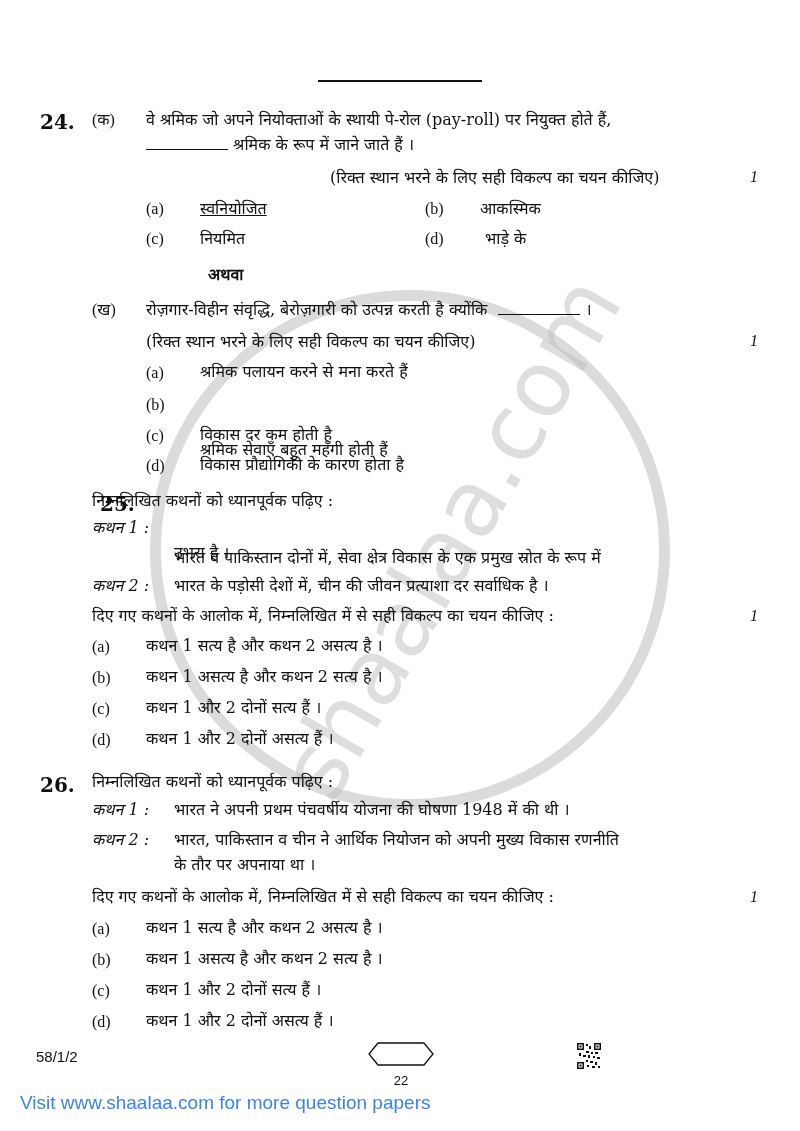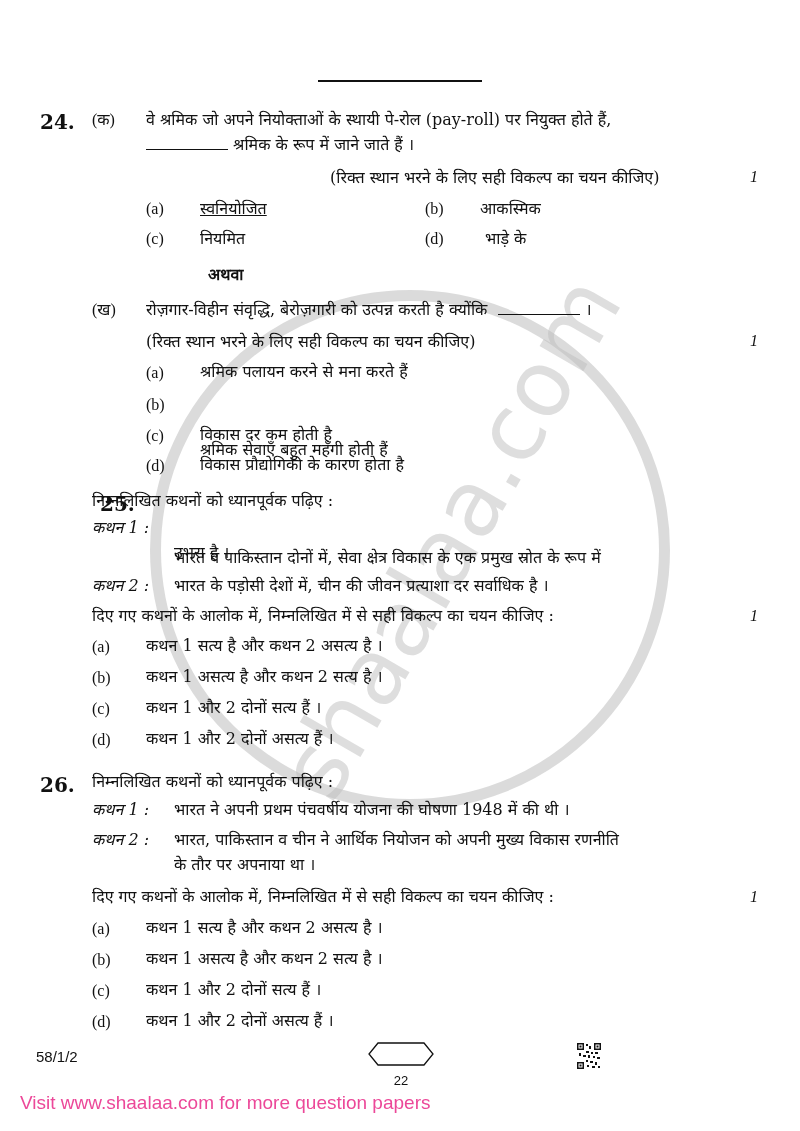--- a/index.html
+++ b/index.html
@@ -34,21 +34,21 @@
   .footer-code { font-family: "Liberation Sans", sans-serif; font-size: 15px; }
   .page-badge {
     position: absolute; left: 368px; top: 1042px; width: 66px; height: 24px;
   }
   .page-badge svg { position: absolute; left: 0; top: 0; }
   .page-badge span {
     position: absolute; left: 0; top: 3px; width: 66px; text-align: center;
     font-family: "Liberation Sans", sans-serif; font-size: 13px; margin-top: 28px;
   }
   .qr { position: absolute; left: 577px; top: 1043px; width: 24px; height: 26px; }
-  .visit { font-family: "Liberation Sans", sans-serif; font-size: 19px; color: #ec4899; }
+  .visit { font-family: "Liberation Sans", sans-serif; font-size: 19px; color: #3b82f6; }
 </style>
 </head>
 <body>
 
 <div class="page">
 
   <div class="wm-circle"></div>
   <div class="wm-text">shaalaa.com</div>
 
   <div class="top-rule"></div>

